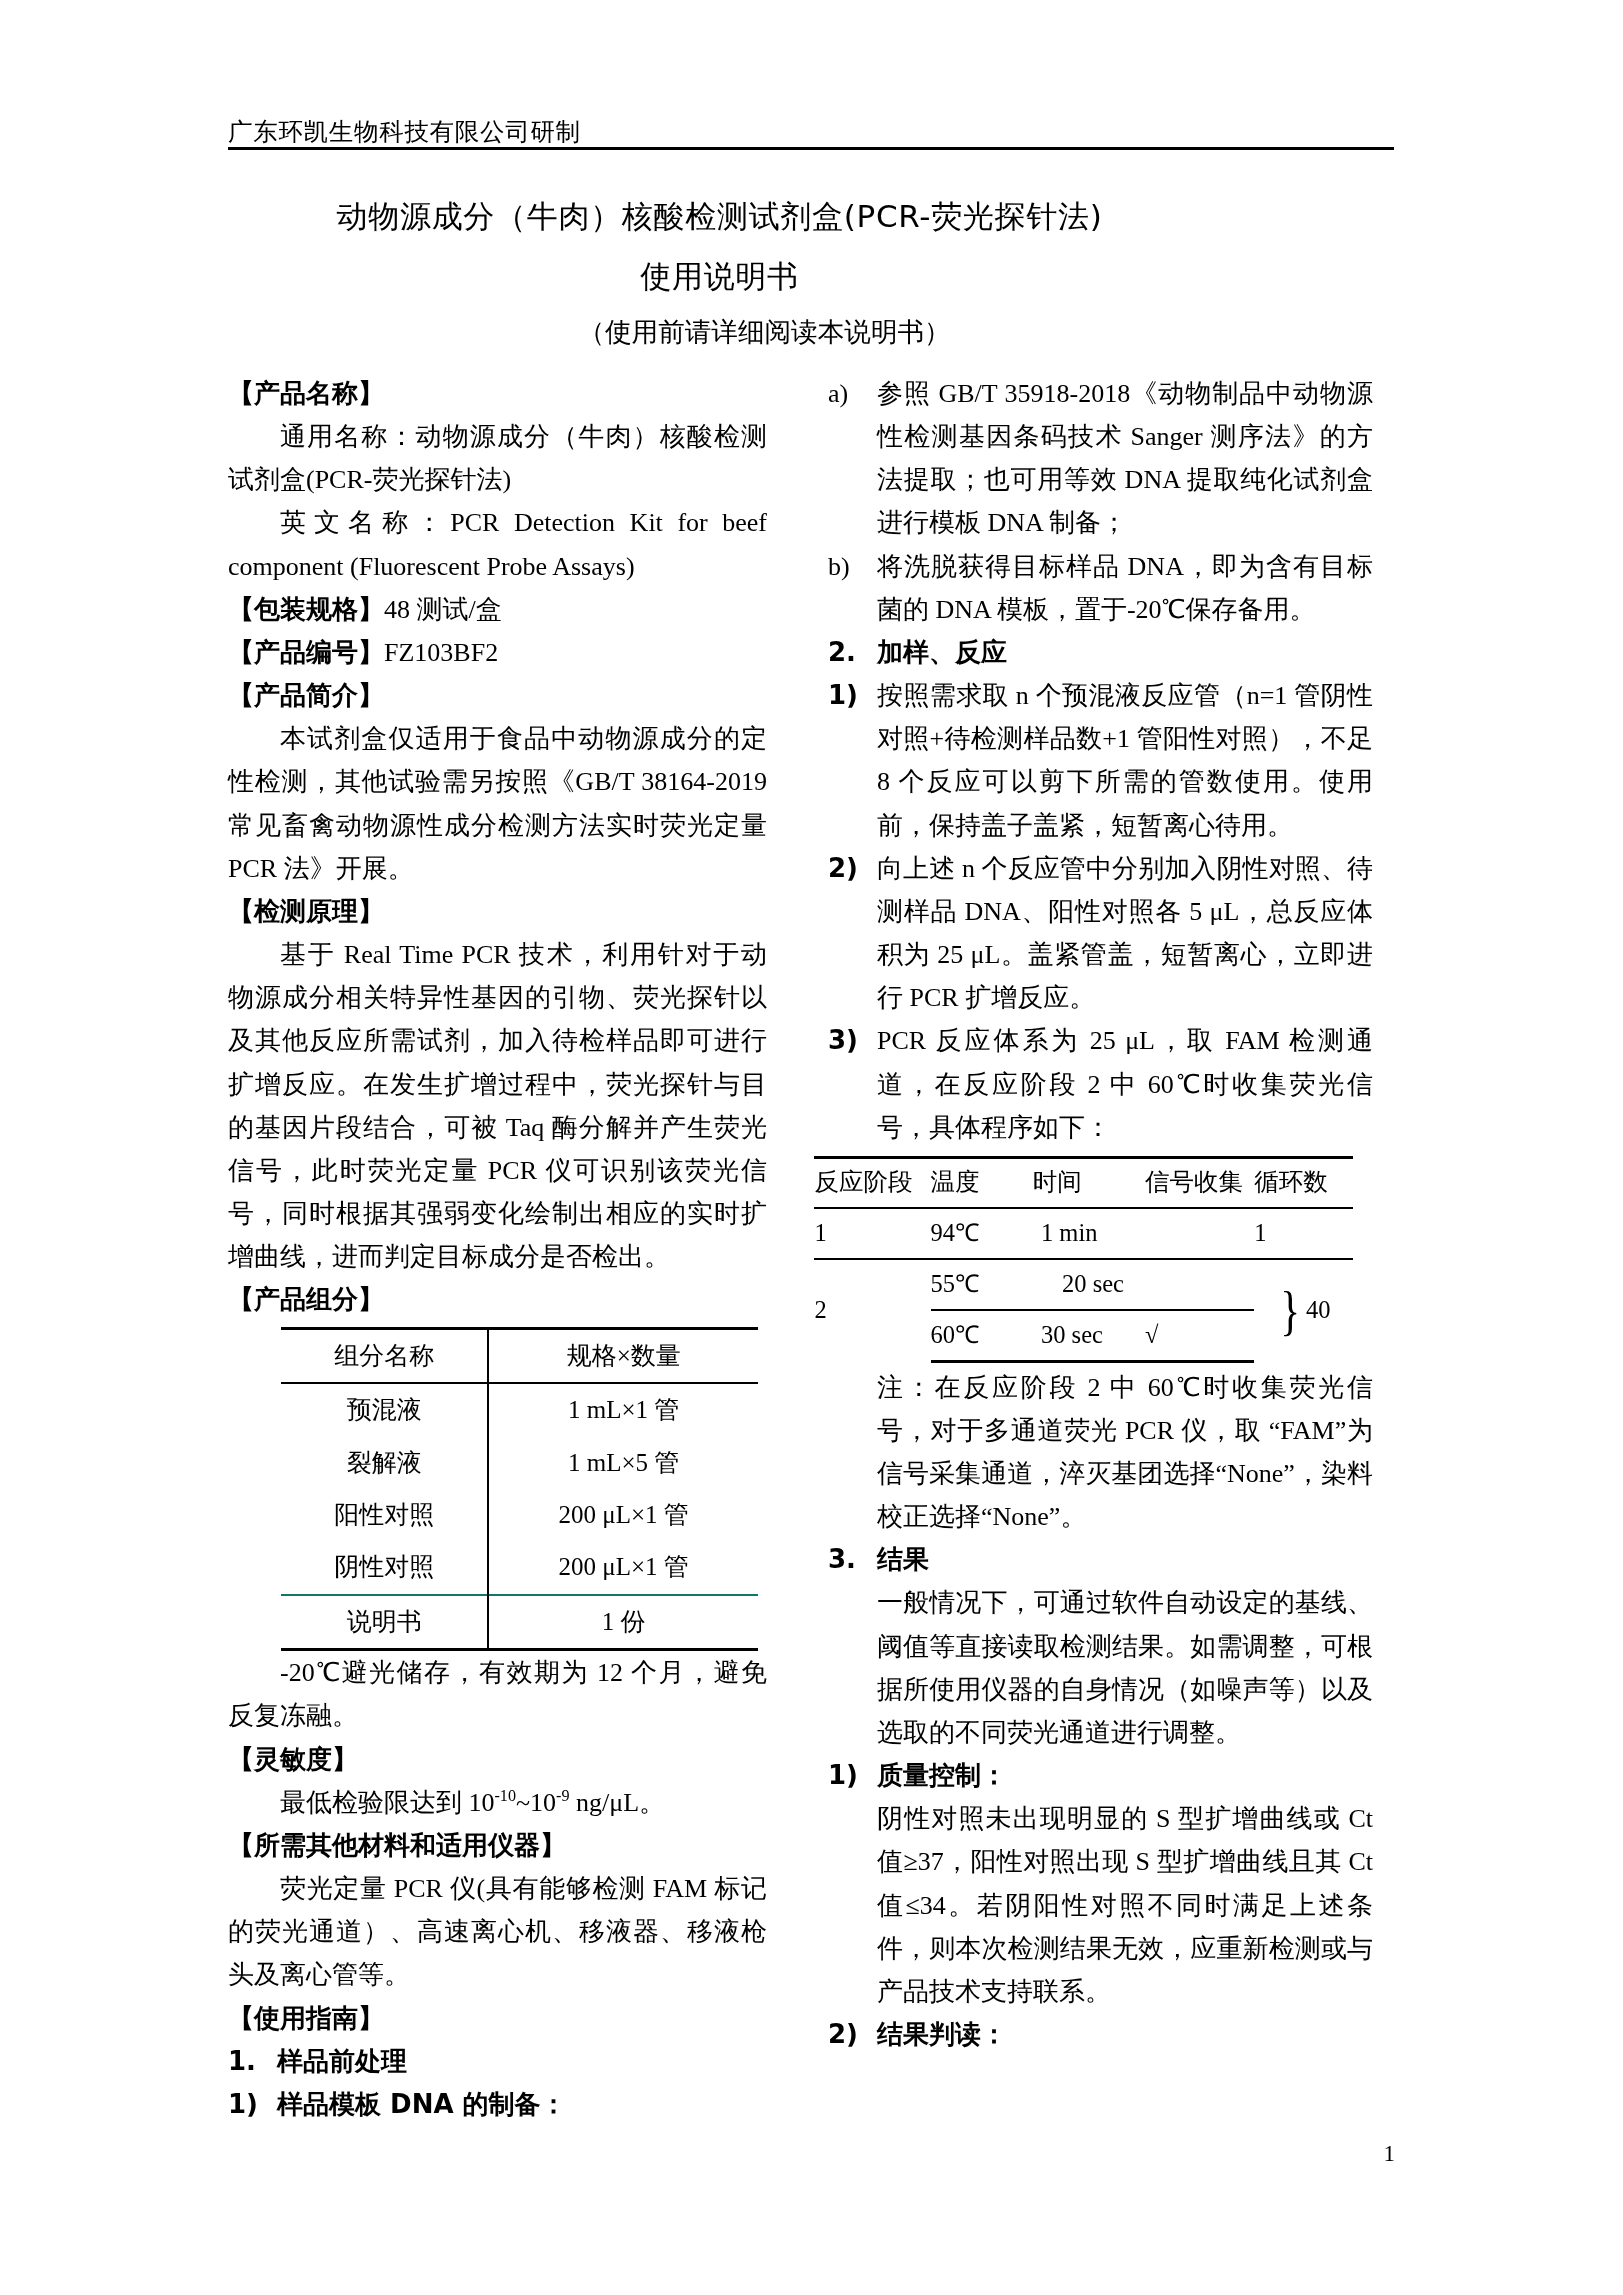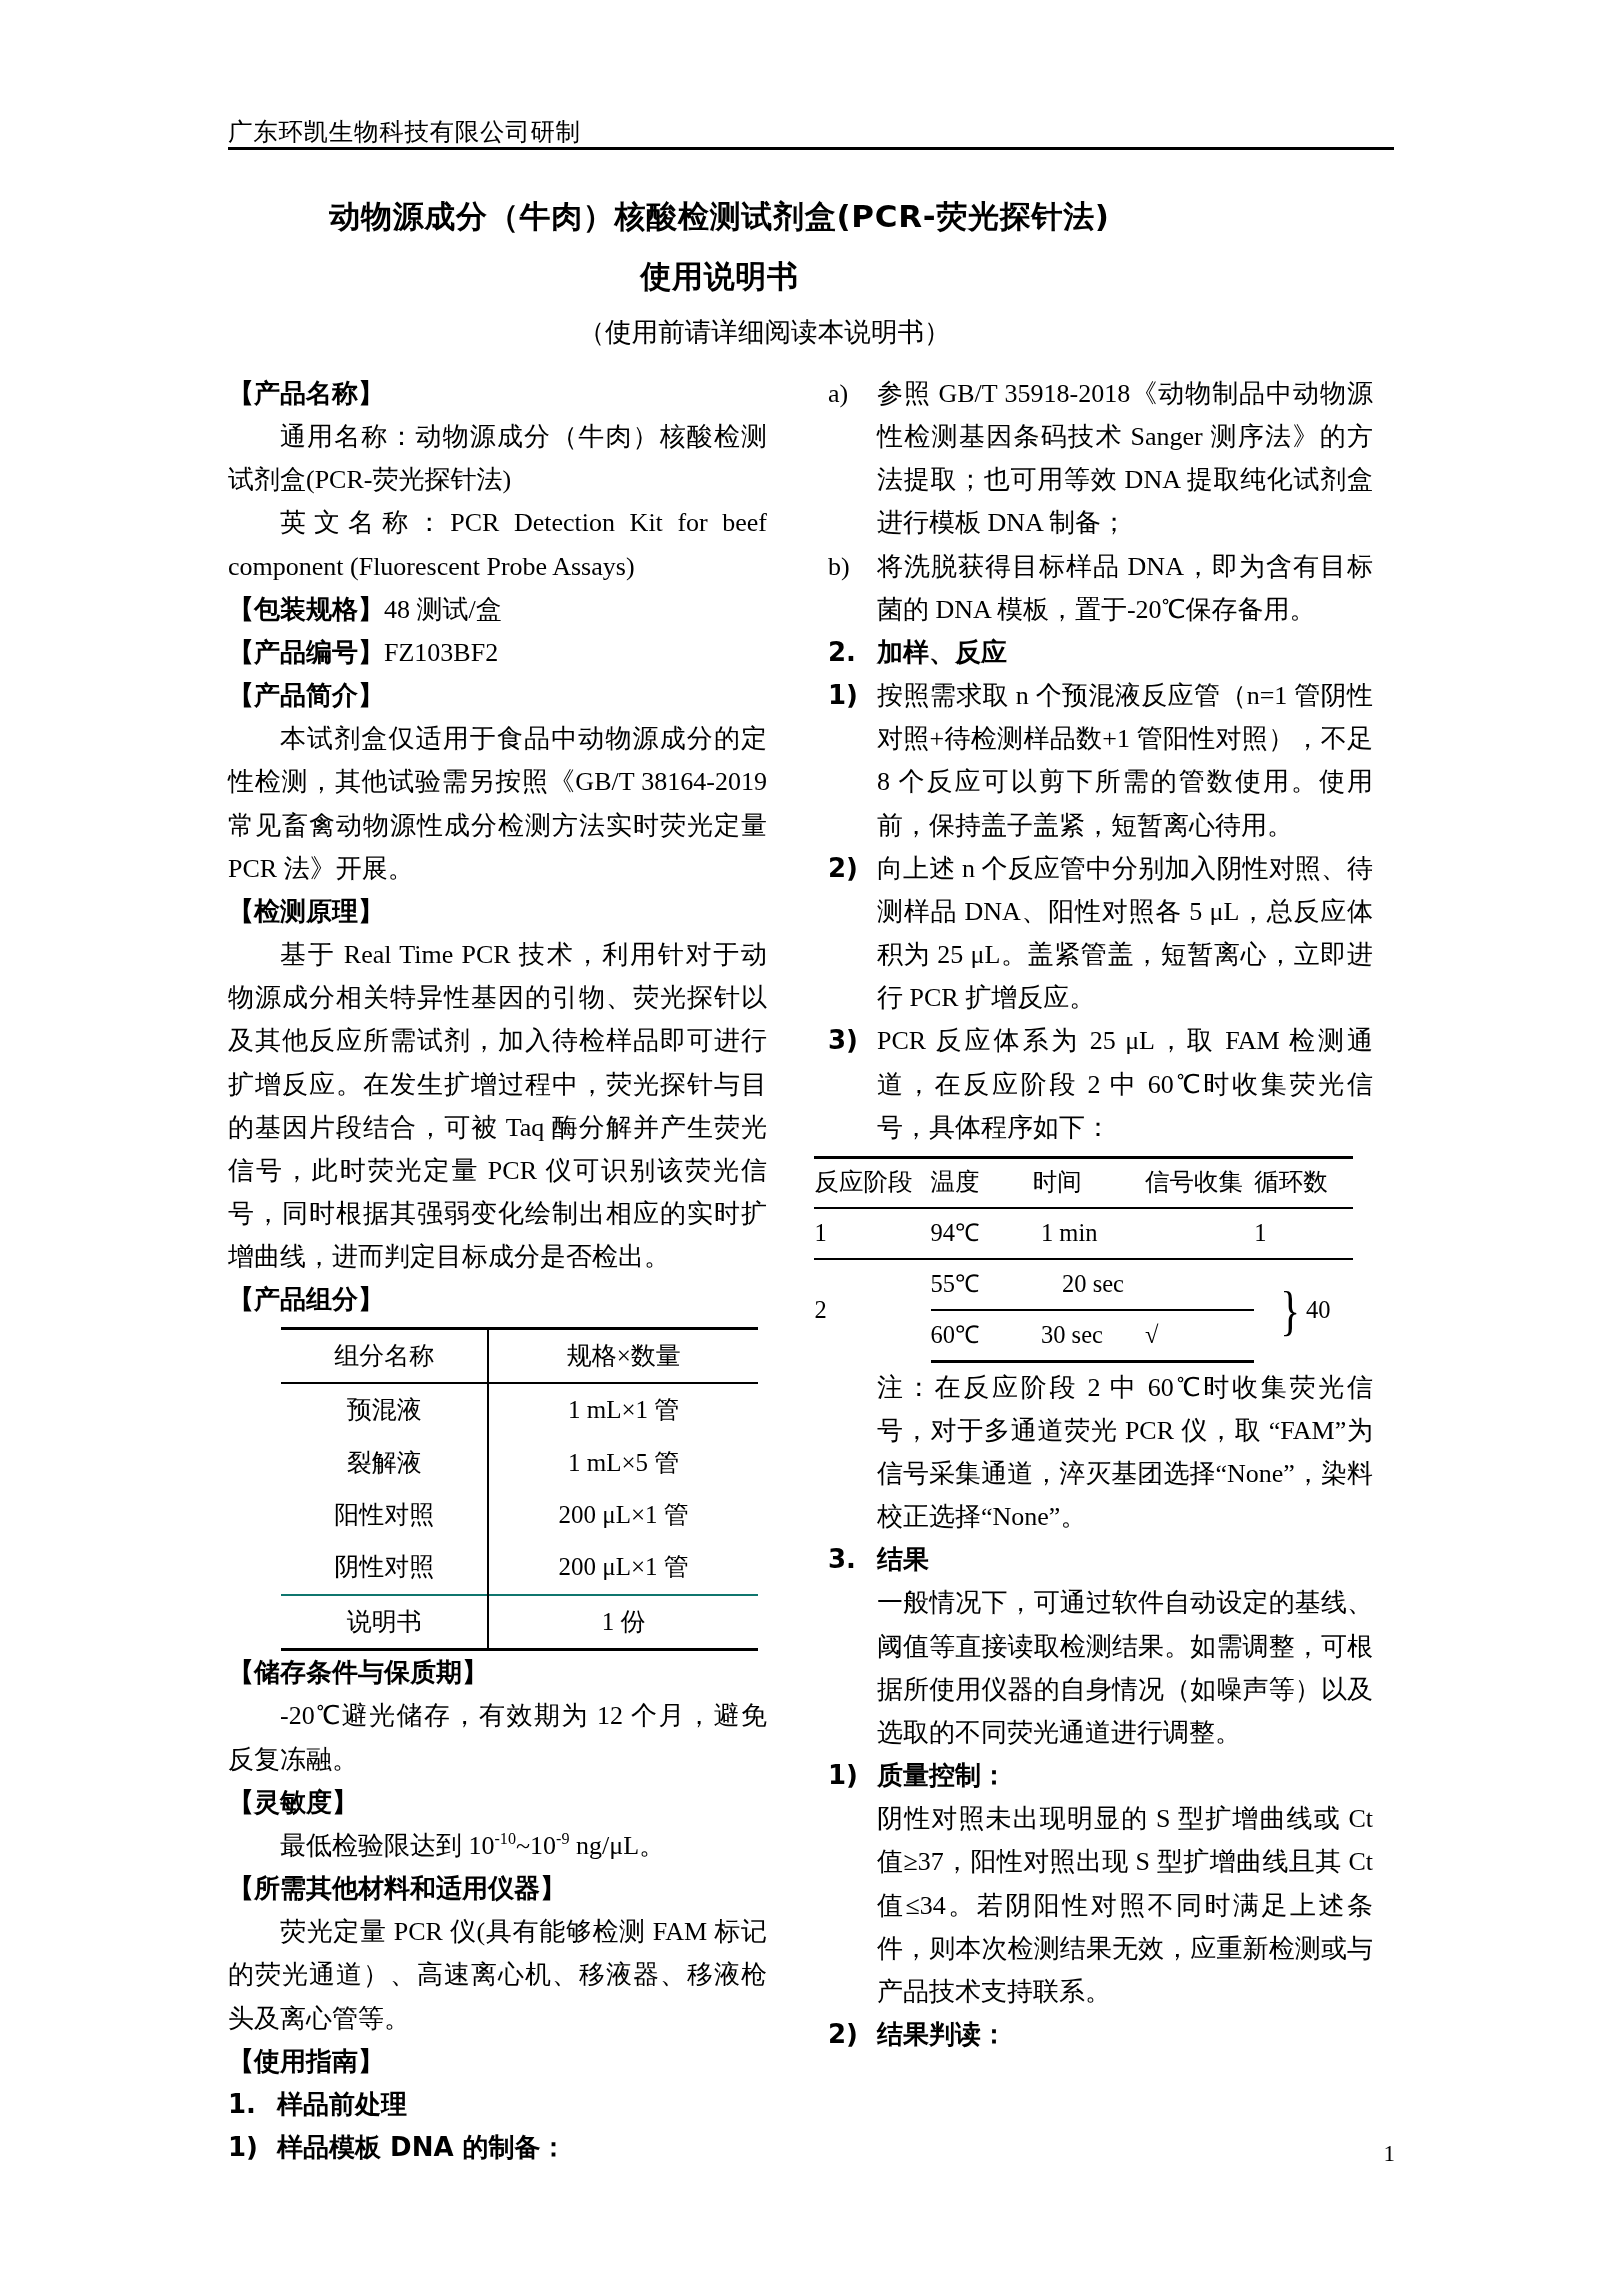--- a/index.html
+++ b/index.html
@@ -21,21 +21,21 @@
   }
   .headrule {
     position:absolute; left:228px; top:147px; width:1166px; height:3.4px;
     background:#000;
   }
 
   
   .title1, .title2 {
     position:absolute; width:1439px; text-align:center;
     font-family:"DejaVu Sans", sans-serif;
-    font-weight:bold; font-size:31px; letter-spacing:0.7px;
+    font-weight:normal; font-size:31px; letter-spacing:0.7px;
   }
   .title1 { top:196px; }
   .title2 { top:256px; }
   .subtitle {
     position:absolute; width:1529px; text-align:center;
     top:314px; font-size:26.6px;
   }
 
   
   .col {
@@ -162,21 +162,20 @@
           <td class="cdiv">阴性对照</td>
           <td>200 μL×1 管</td>
         </tr>
         <tr class="midline botline">
           <td class="cdiv">说明书</td>
           <td>1 份</td>
         </tr>
       </tbody>
     </table>
 
-    <div class="sechead">【储存条件与保质期】</div>
     <p class="para">-20℃避光储存，有效期为 12 个月，避免反复冻融。</p>
 
     <div class="sechead">【灵敏度】</div>
     <p class="para"><span>最低检验限达到 10</span><sup>-10</sup><span>~10</span><sup>-9</sup><span> ng/μL。</span></p>
 
     <div class="sechead">【所需其他材料和适用仪器】</div>
     <p class="para">荧光定量 PCR 仪(具有能够检测 FAM 标记的荧光通道）、高速离心机、移液器、移液枪头及离心管等。</p>
 
     <div class="sechead">【使用指南】</div>
 

